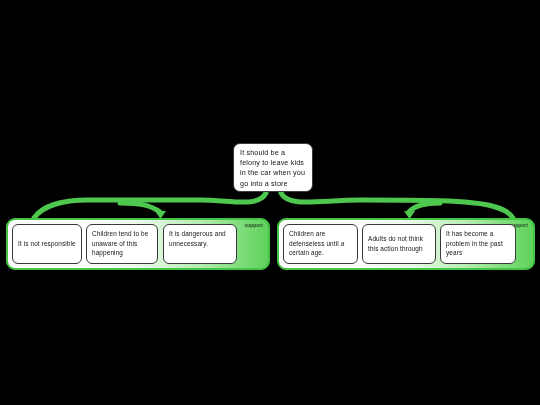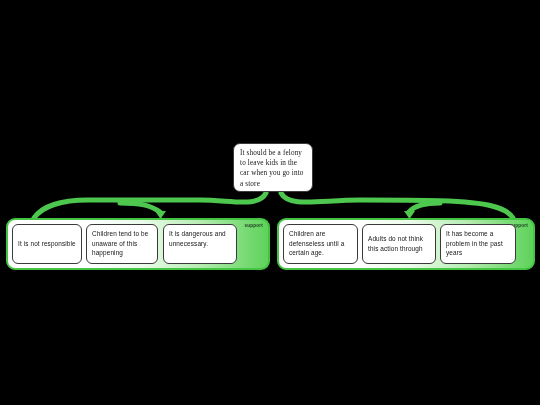--- a/index.html
+++ b/index.html
@@ -39,21 +39,20 @@
     background: #ffffff;
     border: 1px solid #3a3a3a;
     border-radius: 7px;
     box-sizing: border-box;
     padding: 4px 5px 3px 6px;
     font-size: 7.2px;
     line-height: 10.2px;
     color: #141414;
     letter-spacing: 0.02em;
     z-index: 5;
-    font-family: Liberation Serif, serif;
   }
 
   
   .group {
     position: absolute;
     top: 218px;
     height: 52px;
     border: 2px solid #43c543;
     border-radius: 9px;
     box-sizing: border-box;

